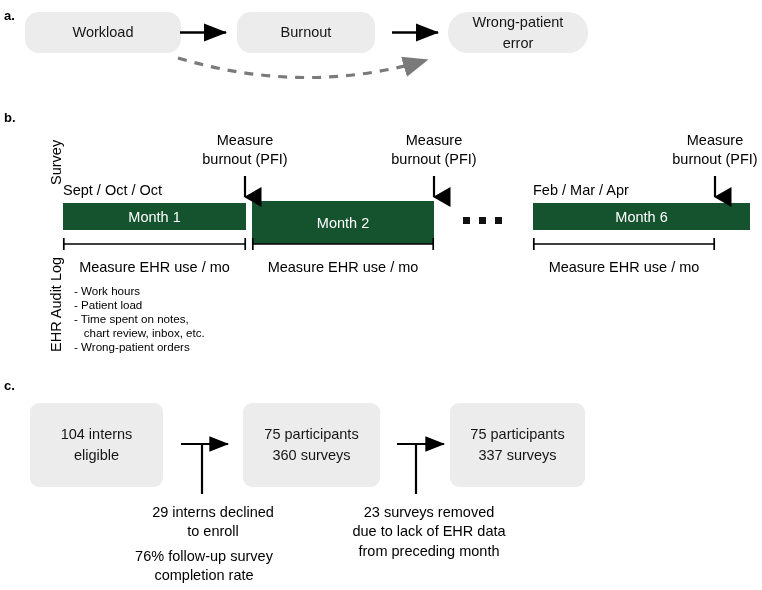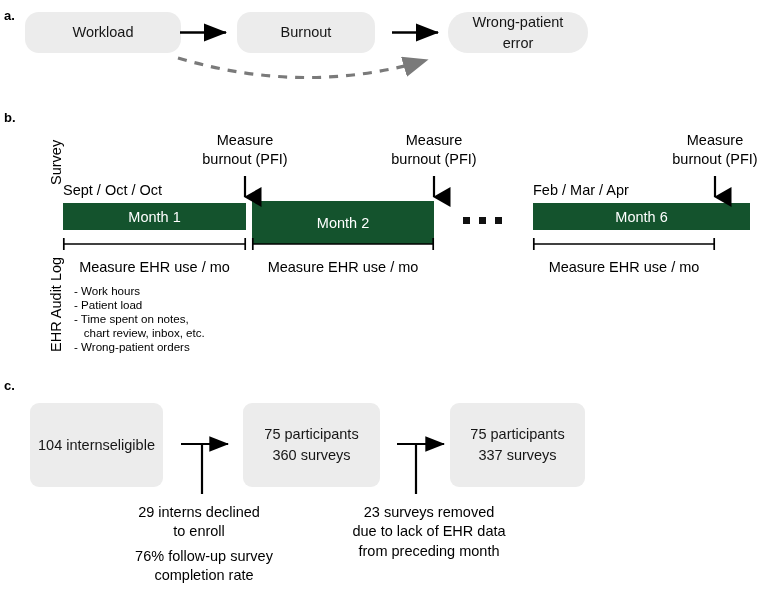--- a/index.html
+++ b/index.html
@@ -145,36 +145,36 @@
   <div class="txt c" style="left:533px; top:258px; width:182px;">Measure EHR use / mo</div>
 
   <div class="small" style="left:74px; top:283px;">- Work hours</div>
   <div class="small" style="left:74px; top:297px;">- Patient load</div>
   <div class="small" style="left:74px; top:311px;">- Time spent on notes,</div>
   <div class="small" style="left:74px; top:325px;">   chart review, inbox, etc.</div>
   <div class="small" style="left:74px; top:339px;">- Wrong-patient orders</div>
 
   <div class="panel-letter" style="left:4px; top:378px;">c.</div>
 
-  <div class="gbox" style="left:30px; top:403px; width:133px; height:84px; flex-direction:row;">
+  <div class="gbox" style="left:30px; top:403px; width:133px; height:84px; flex-direction:column;">
     <span>104 interns</span>
     <span>eligible</span>
   </div>
 
   <div class="gbox" style="left:243px; top:403px; width:137px; height:84px; flex-direction:column;">
     <span>75 participants</span>
     <span>360 surveys</span>
   </div>
 
   <div class="gbox" style="left:450px; top:403px; width:135px; height:84px; flex-direction:column;">
     <span>75 participants</span>
     <span>337 surveys</span>
   </div>
 
-  <div class="txt c" style="left:114px; top:503px; width:170px;">29 interns declined
+  <div class="txt c" style="left:128px; top:503px; width:170px;">29 interns declined
 to enroll</div>
   <div class="txt c" style="left:110px; top:547px; width:188px;">76% follow-up survey
 completion rate</div>
   <div class="txt c" style="left:330px; top:503px; width:198px;">23 surveys removed
 due to lack of EHR data
 from preceding month</div>
 
   <svg class="ov" viewBox="0 0 762 590">
     <defs>
       <marker id="ah" markerWidth="9" markerHeight="7" refX="8.5" refY="3.5" orient="auto">

